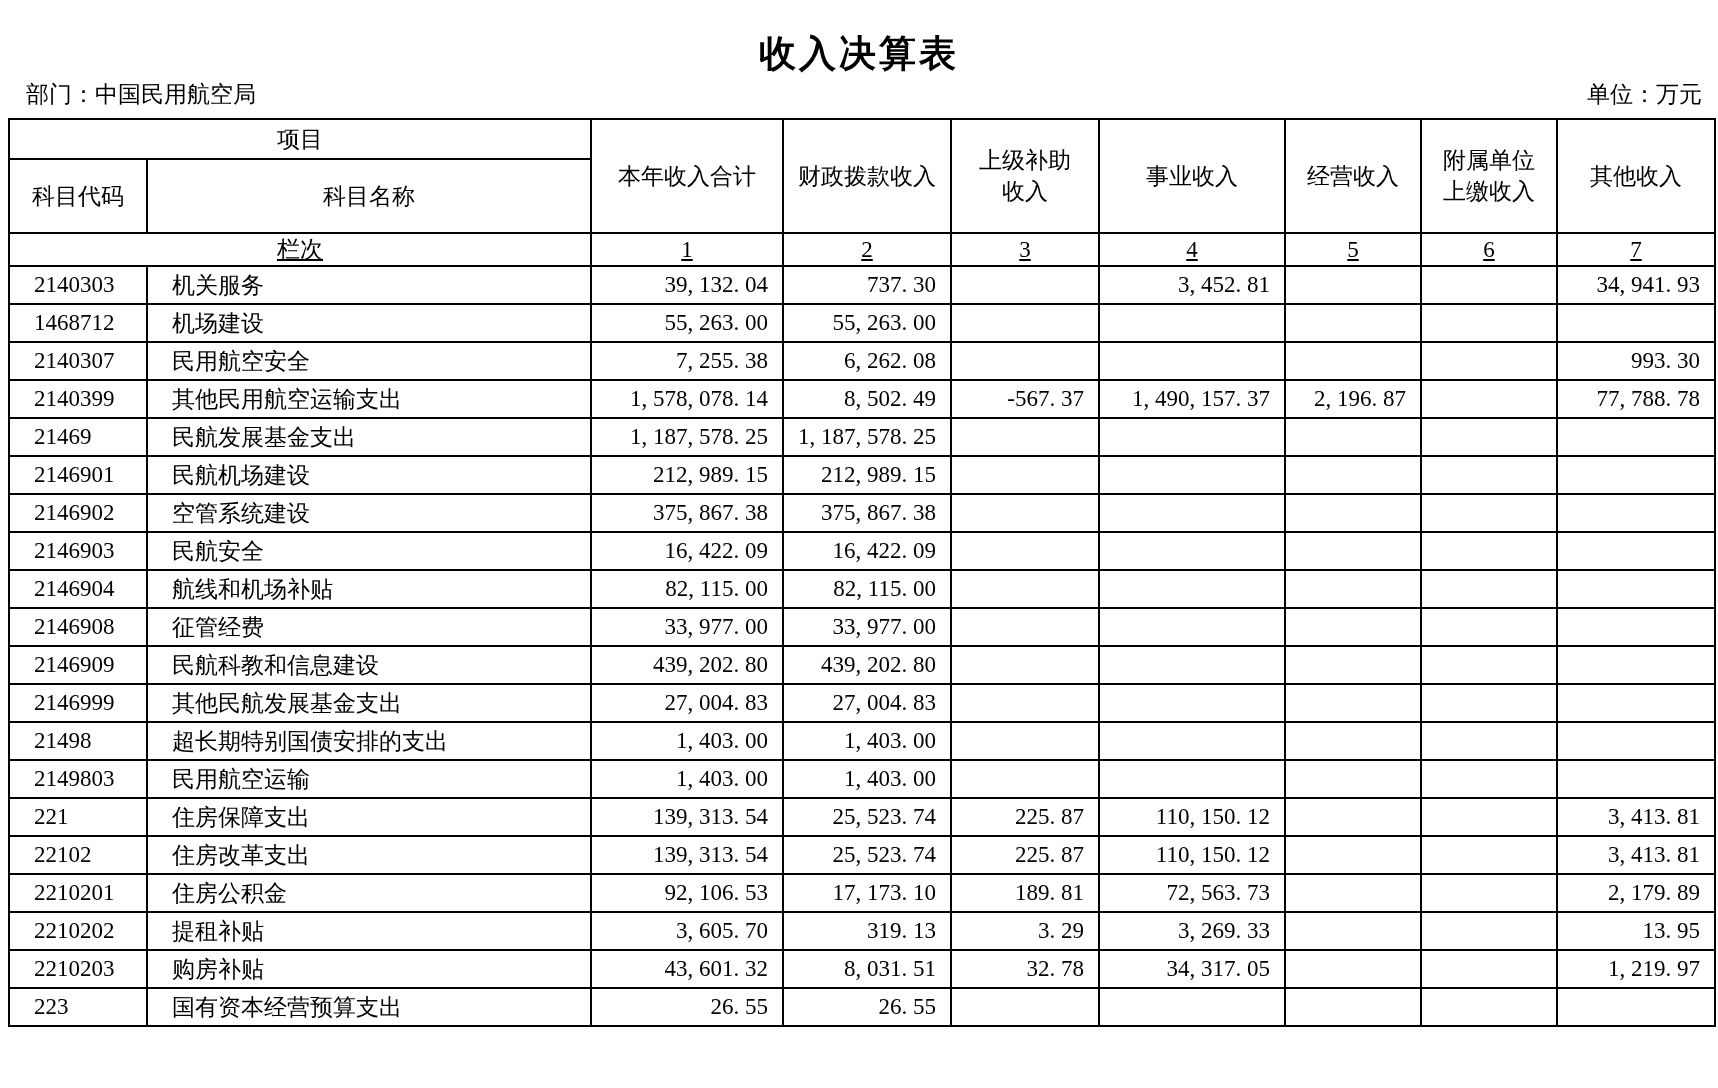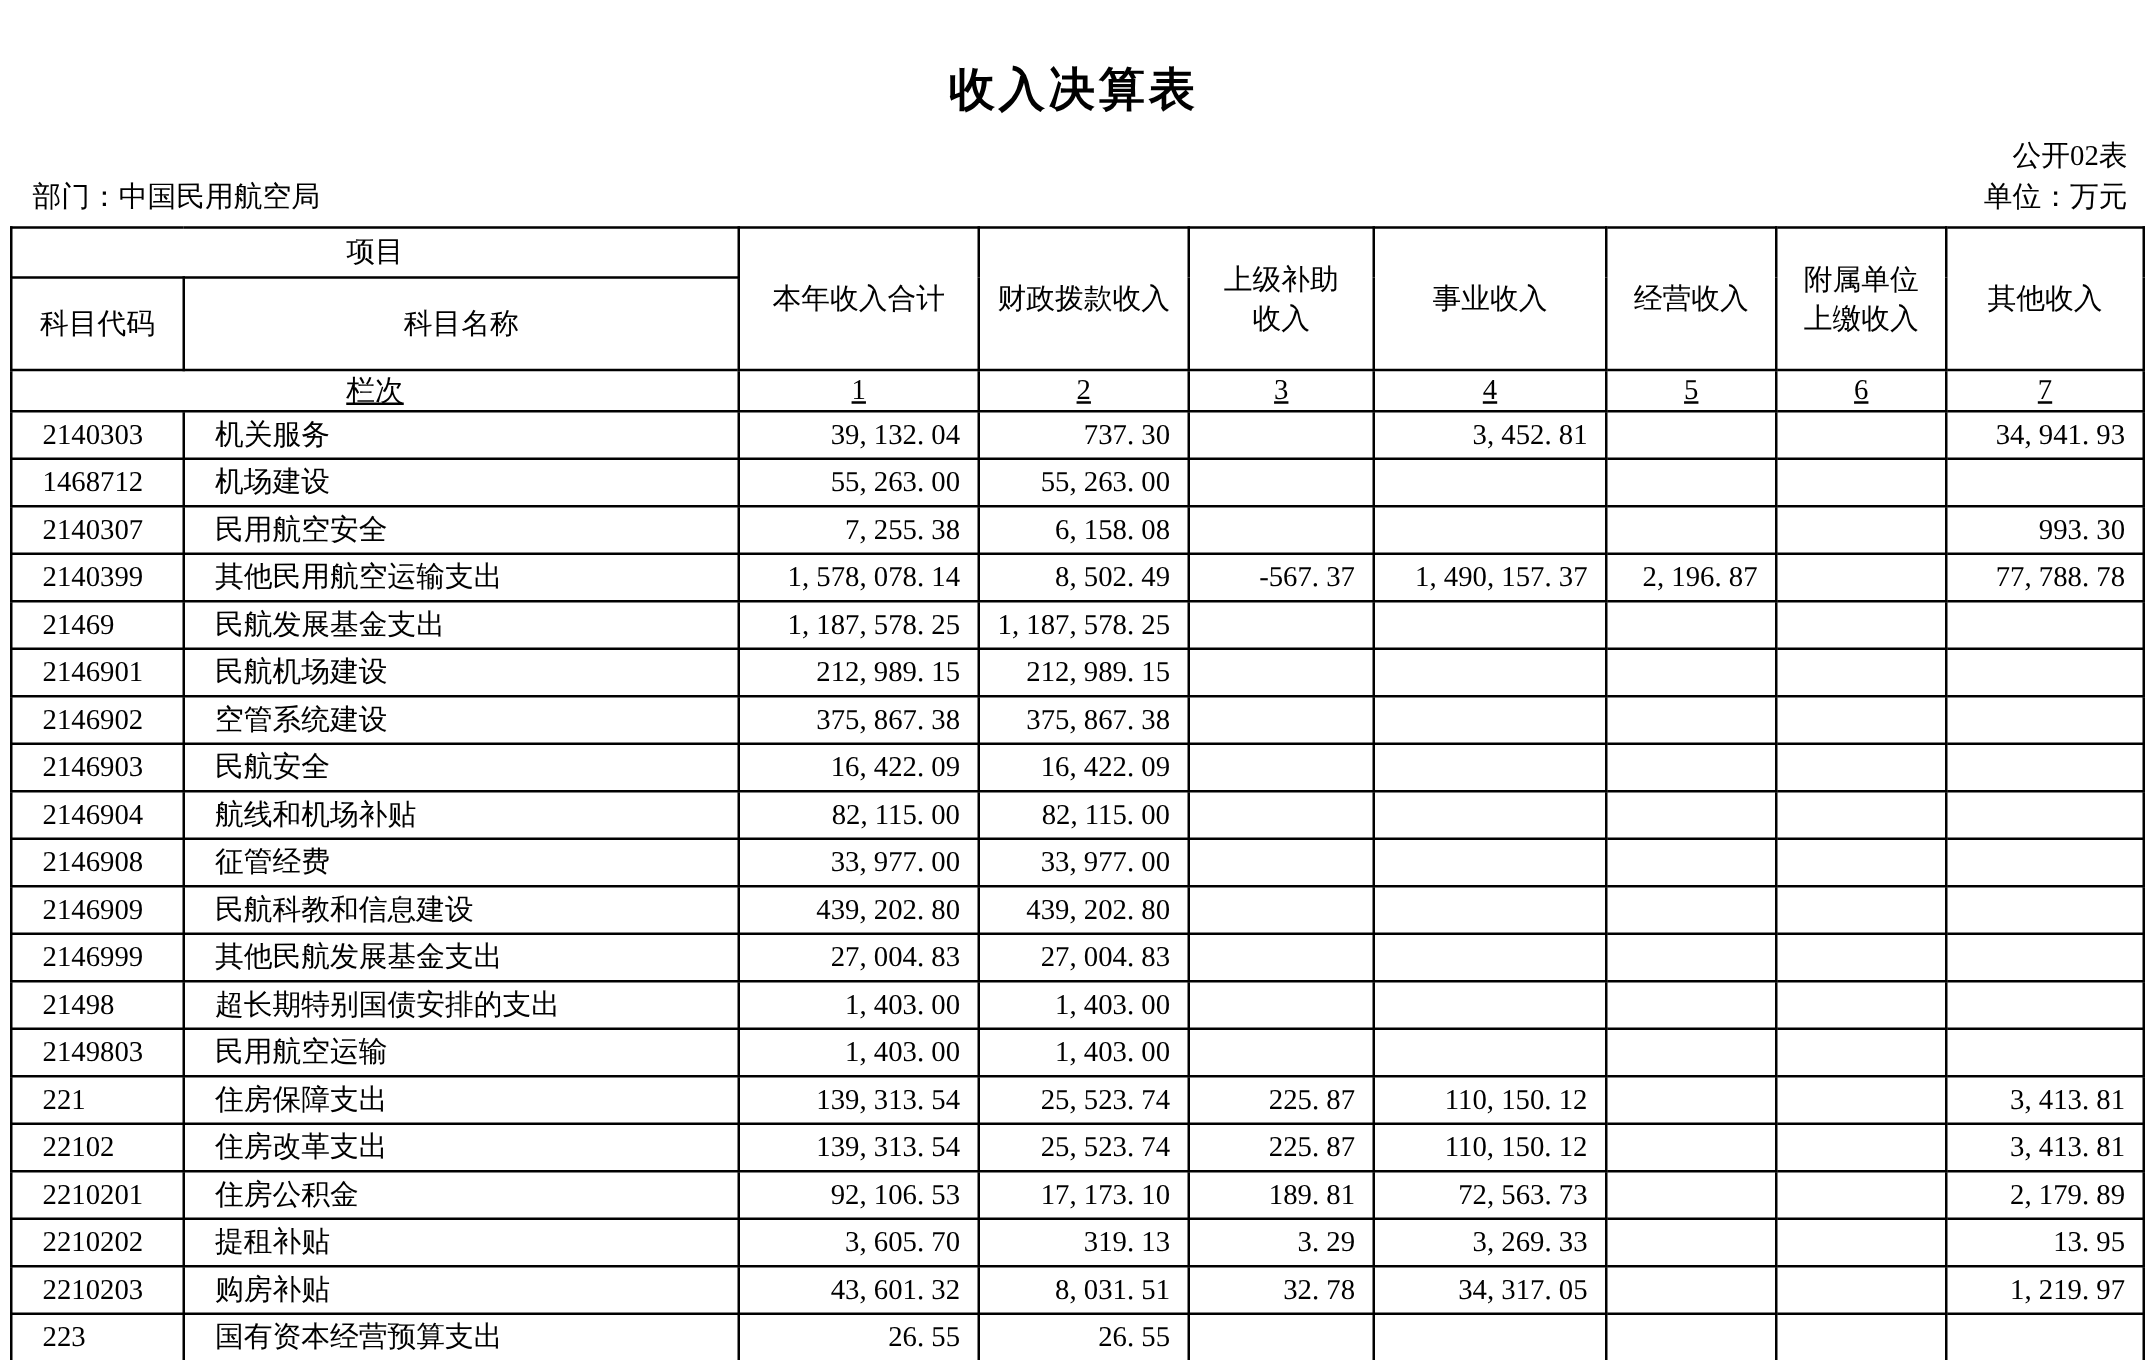--- a/index.html
+++ b/index.html
@@ -16,21 +16,20 @@
     overflow: hidden;
     background: #ffffff;
   }
   .doc-title {
     padding-top: 32px;
     text-align: center;
     font-size: 37px;
     font-weight: bold;
     letter-spacing: 3px;
     line-height: 1.2;
-    margin-top: 19px;
   }
   .form-code-line {
     margin-top: 16px;
     margin-right: 16px;
     text-align: right;
     font-size: 23px;
     line-height: 1.2;
   }
   .meta-line {
     display: flex;
@@ -68,21 +67,20 @@
   tbody tr.bold td.code,
   tbody tr.bold td.name { font-weight: normal; }
 </style>
 </head>
 <body>
 
 <div class="page">
 
   <div class="doc-title">收入决算表</div>
 
-  <div class="form-code-line">公开02表</div>
 
   <div class="meta-line">
     <span>部门：中国民用航空局</span>
     <span>单位：万元</span>
   </div>
 
   <table class="income-table">
     <colgroup>
       <col style="width:138px">
       <col style="width:444px">
@@ -142,21 +140,21 @@
           <td class="num"></td>
           <td class="num"></td>
           <td class="num"></td>
           <td class="num"></td>
           <td class="num"></td>
         </tr>
         <tr>
           <td class="code">2140307</td>
           <td class="name">民用航空安全</td>
           <td class="num">7, 255. 38</td>
-          <td class="num">6, 158. 08</td>
+          <td class="num">6, 262. 08</td>
           <td class="num"></td>
           <td class="num"></td>
           <td class="num"></td>
           <td class="num"></td>
           <td class="num">993. 30</td>
         </tr>
         <tr>
           <td class="code">2140399</td>
           <td class="name">其他民用航空运输支出</td>
           <td class="num">1, 578, 078. 14</td>

